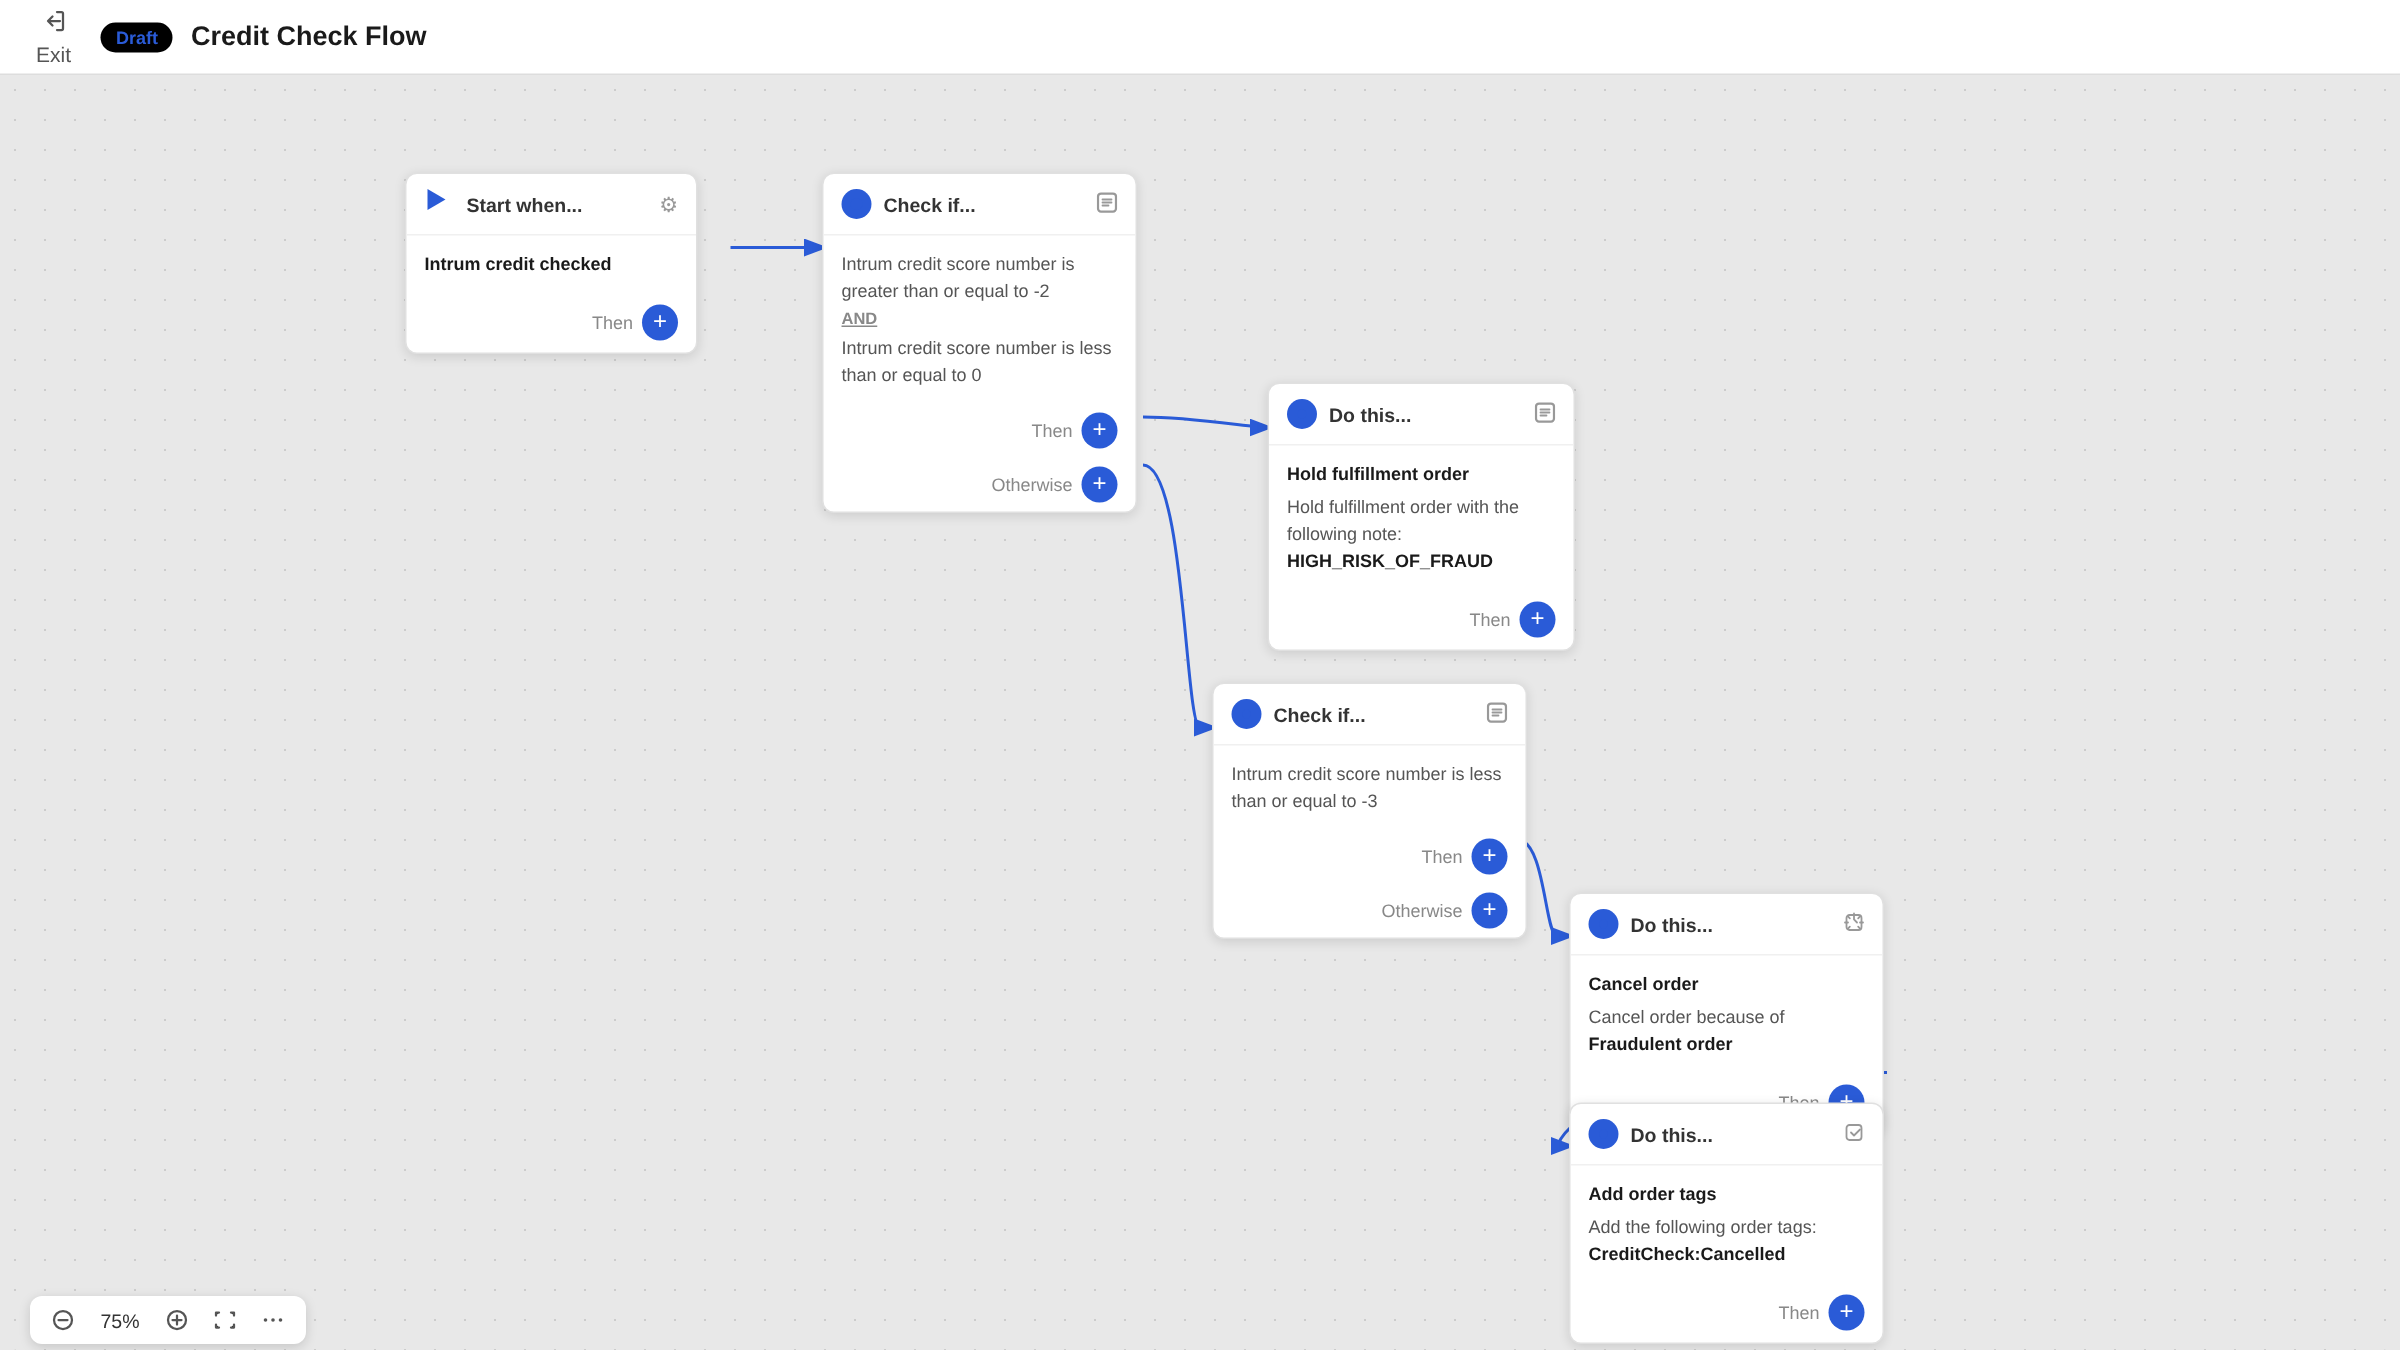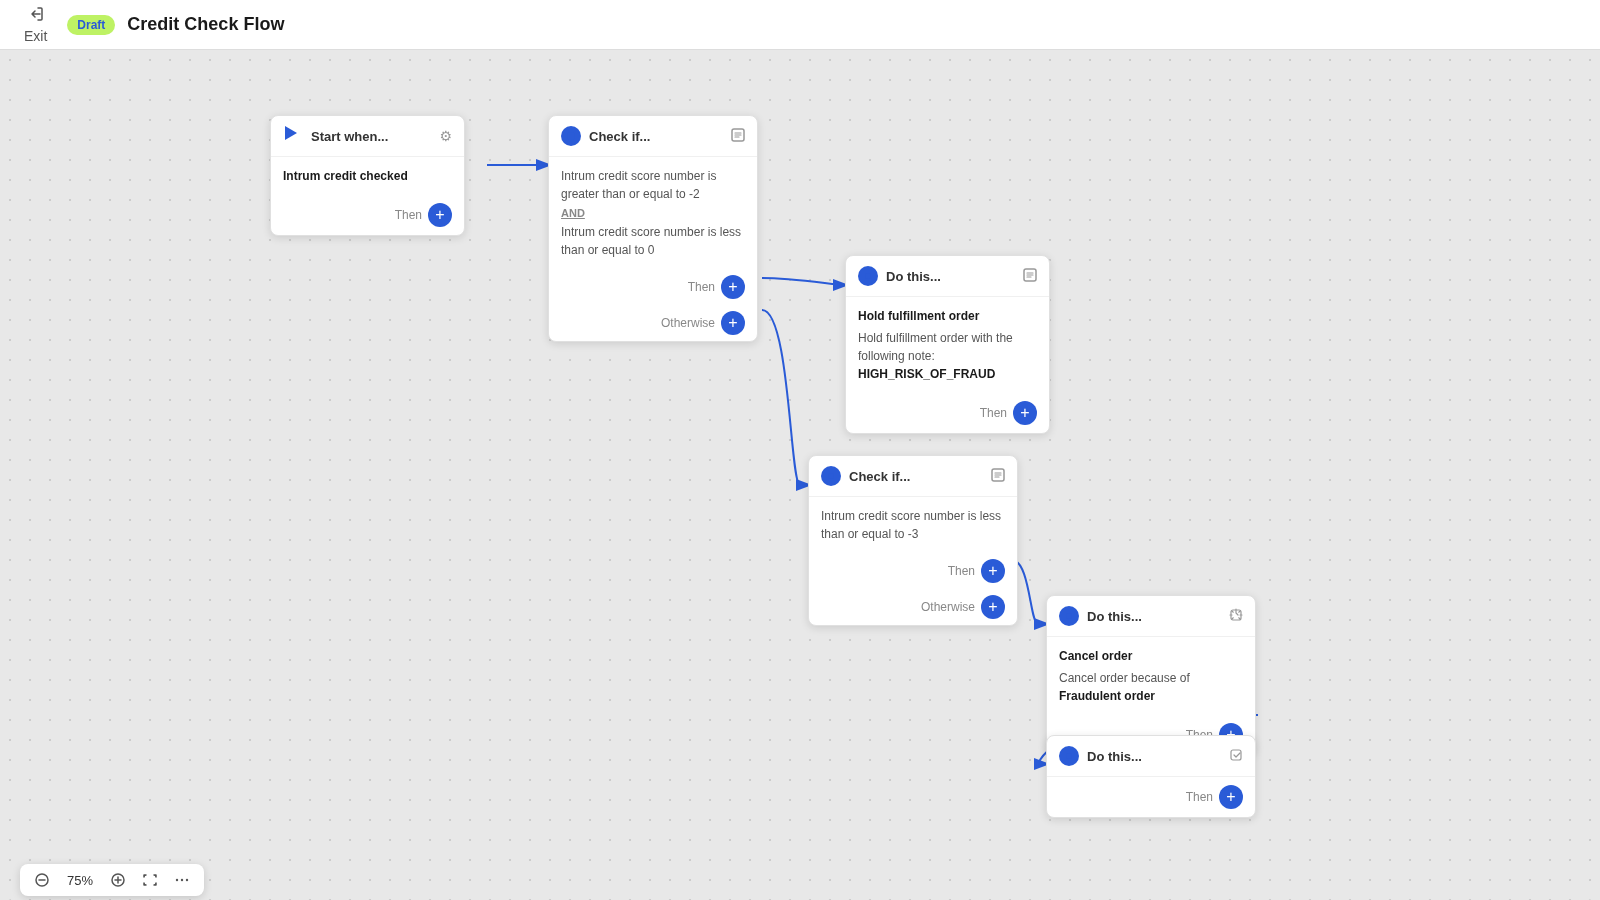--- a/index.html
+++ b/index.html
@@ -24,21 +24,21 @@
       color: #555;
       cursor: pointer;
       font-size: 14px;
       background: none;
       border: none;
       padding: 4px 8px;
       border-radius: 4px;
       flex-direction: column;
     }
     .draft-badge {
-      background: #bef264;
+      background: #000000;
       color: #2a5bd7;
       font-size: 12px;
       font-weight: 600;
       padding: 3px 10px;
       border-radius: 12px;
     }
     .flow-title {
       font-size: 18px;
       font-weight: 600;
       color: #1a1a1a;
@@ -376,20 +376,25 @@
             <circle cx="4" cy="4" r="3" fill="#2a5bd7"></circle>
           </svg>
       </div>
       <span class="node-title">Do this...</span>
       <span class="node-icon-btn">
         <svg width="14" height="14" viewBox="0 0 14 14" fill="none">
             <rect x="2" y="2" width="10" height="10" rx="2" stroke="#999" stroke-width="1.2"></rect>
             <path d="M5 7l2 2 4-4" stroke="#999" stroke-width="1.2" stroke-linecap="round" stroke-linejoin="round"></path>
           </svg>
       </span>
+    </div>
+    <div class="node-body">
+      <div class="node-body-text"><strong>Add order tags</strong></div>
+      <div class="node-body-text" style="margin-top:4px;">Add the following order tags:</div>
+      <div class="node-body-text"><strong>CreditCheck:Cancelled</strong></div>
     </div>
     <div style="display:flex; align-items:center; justify-content:flex-end; padding:8px 12px; gap:6px;">
       <span class="then-label">Then</span>
       <button class="add-btn">+</button>
     </div>
   </div>
 
   <div class="bottom-toolbar">
     <button class="toolbar-btn">
       <svg width="16" height="16" viewBox="0 0 16 16">

